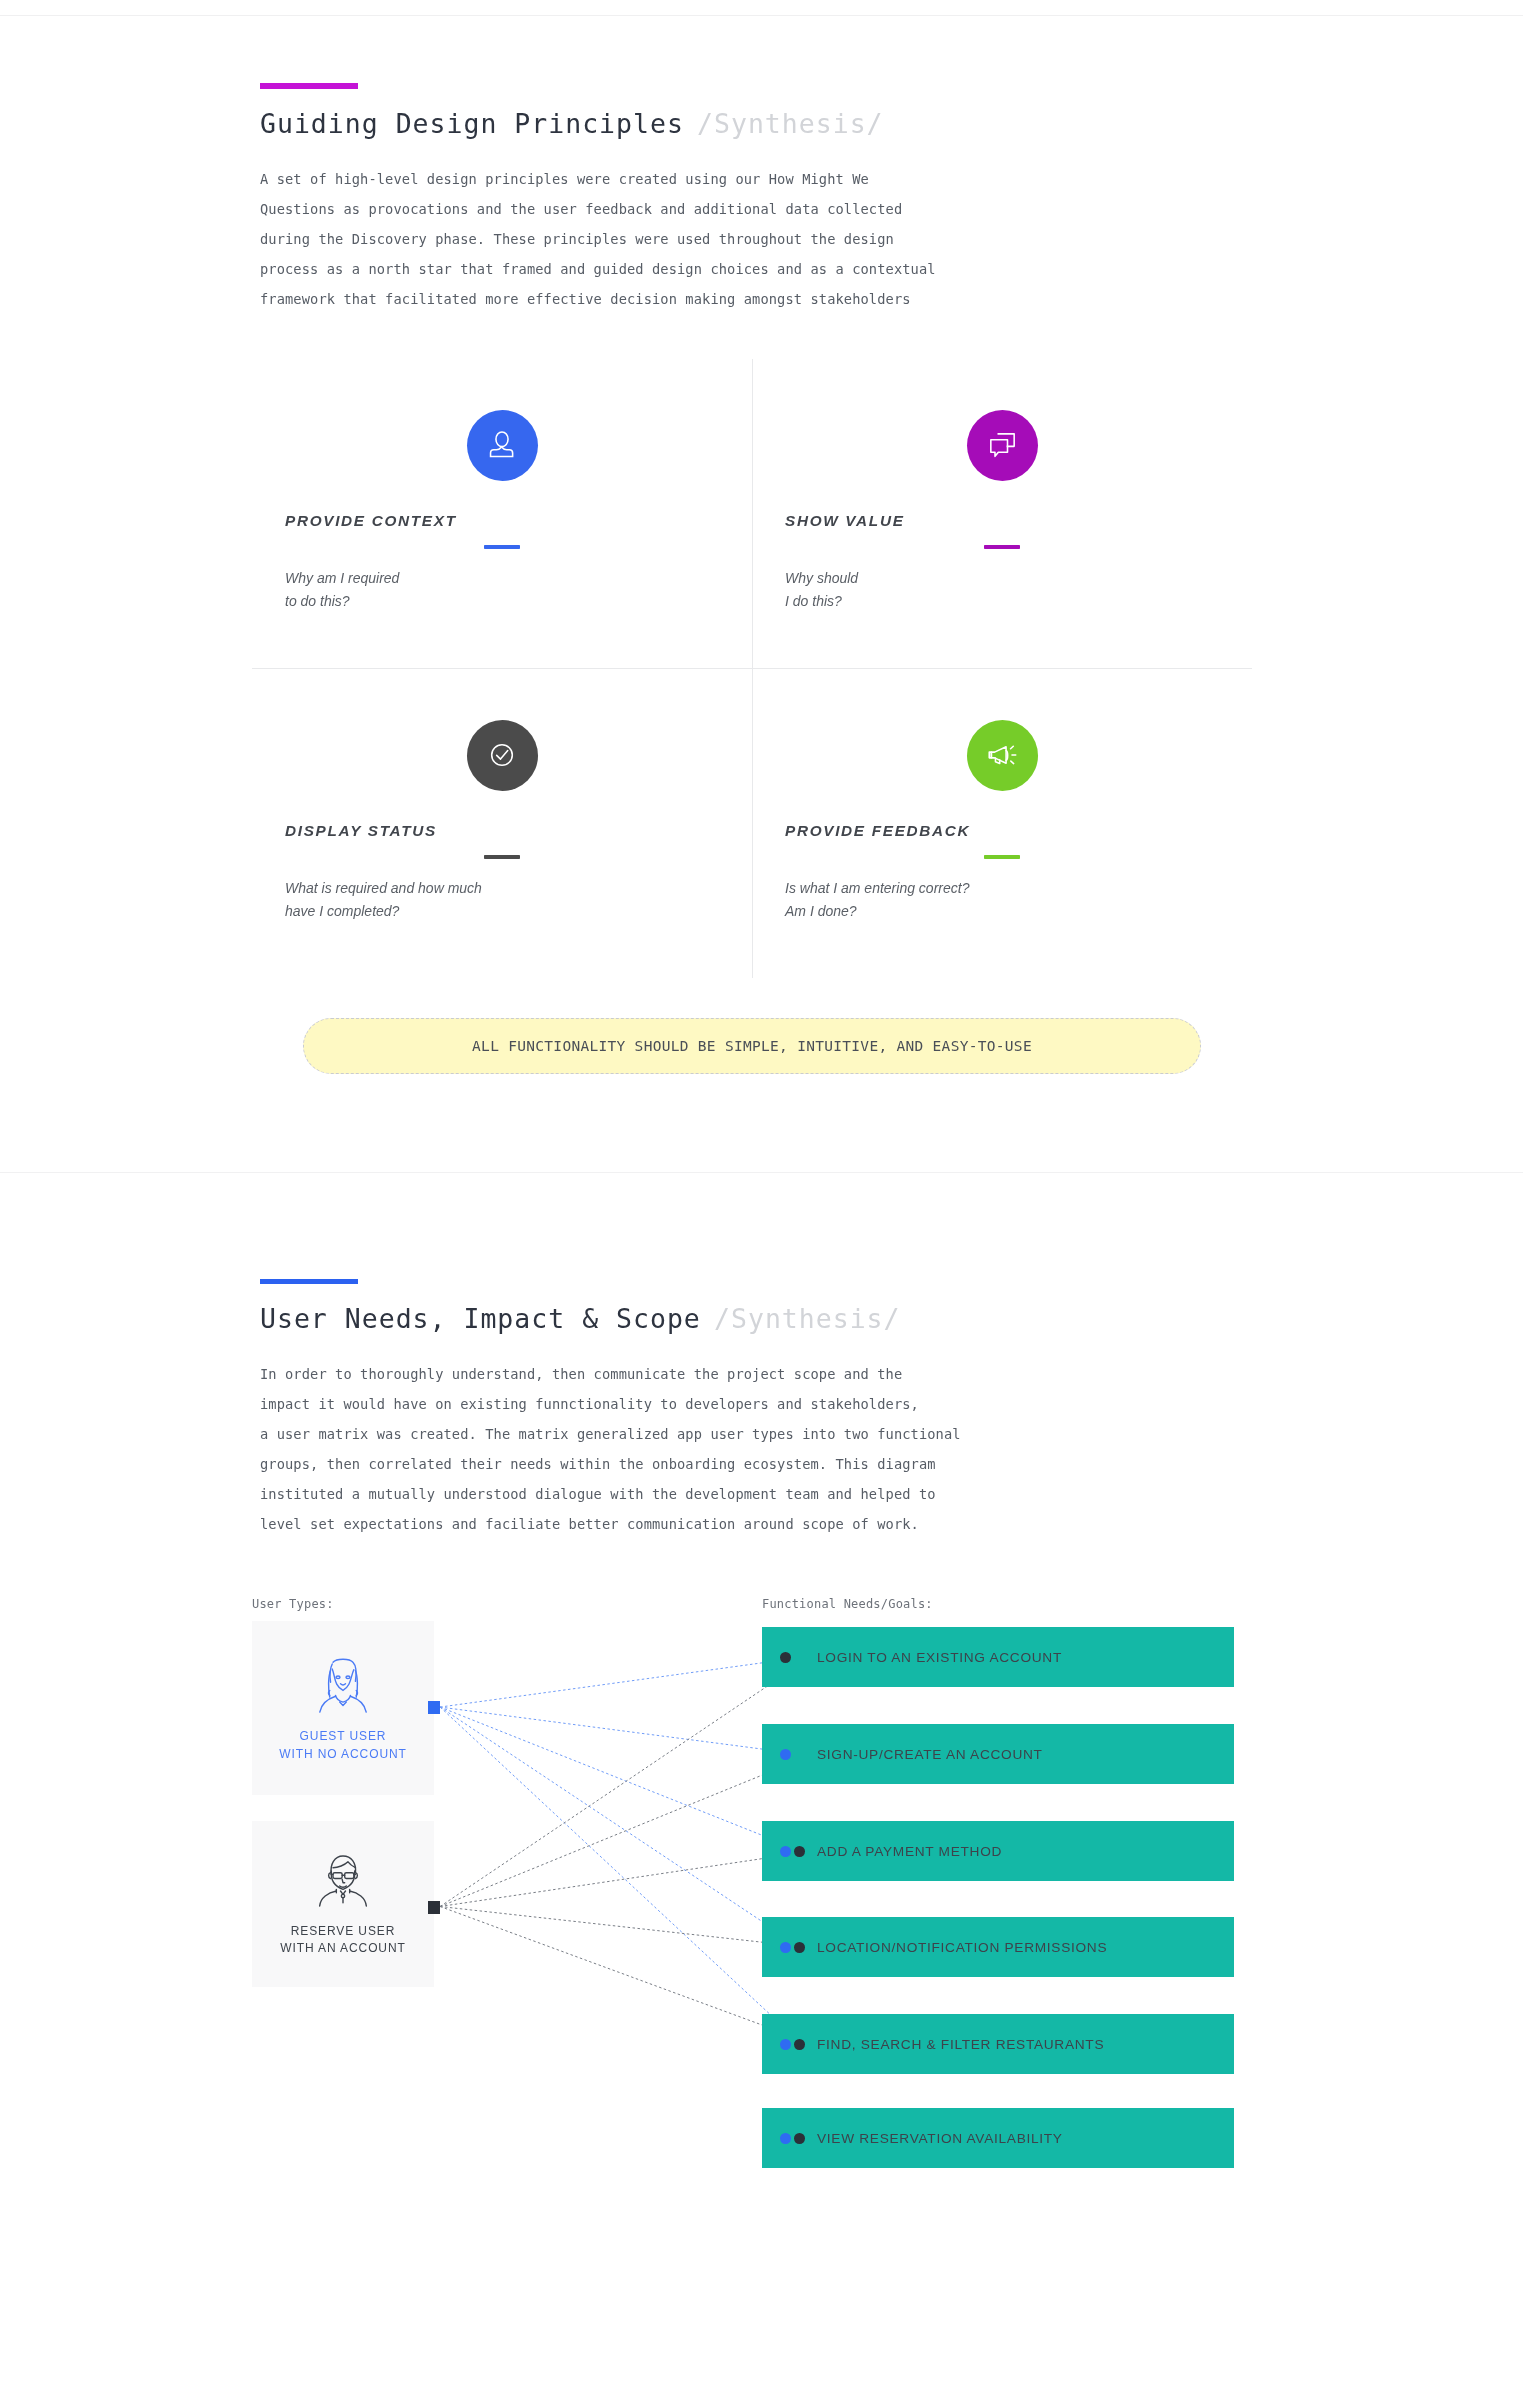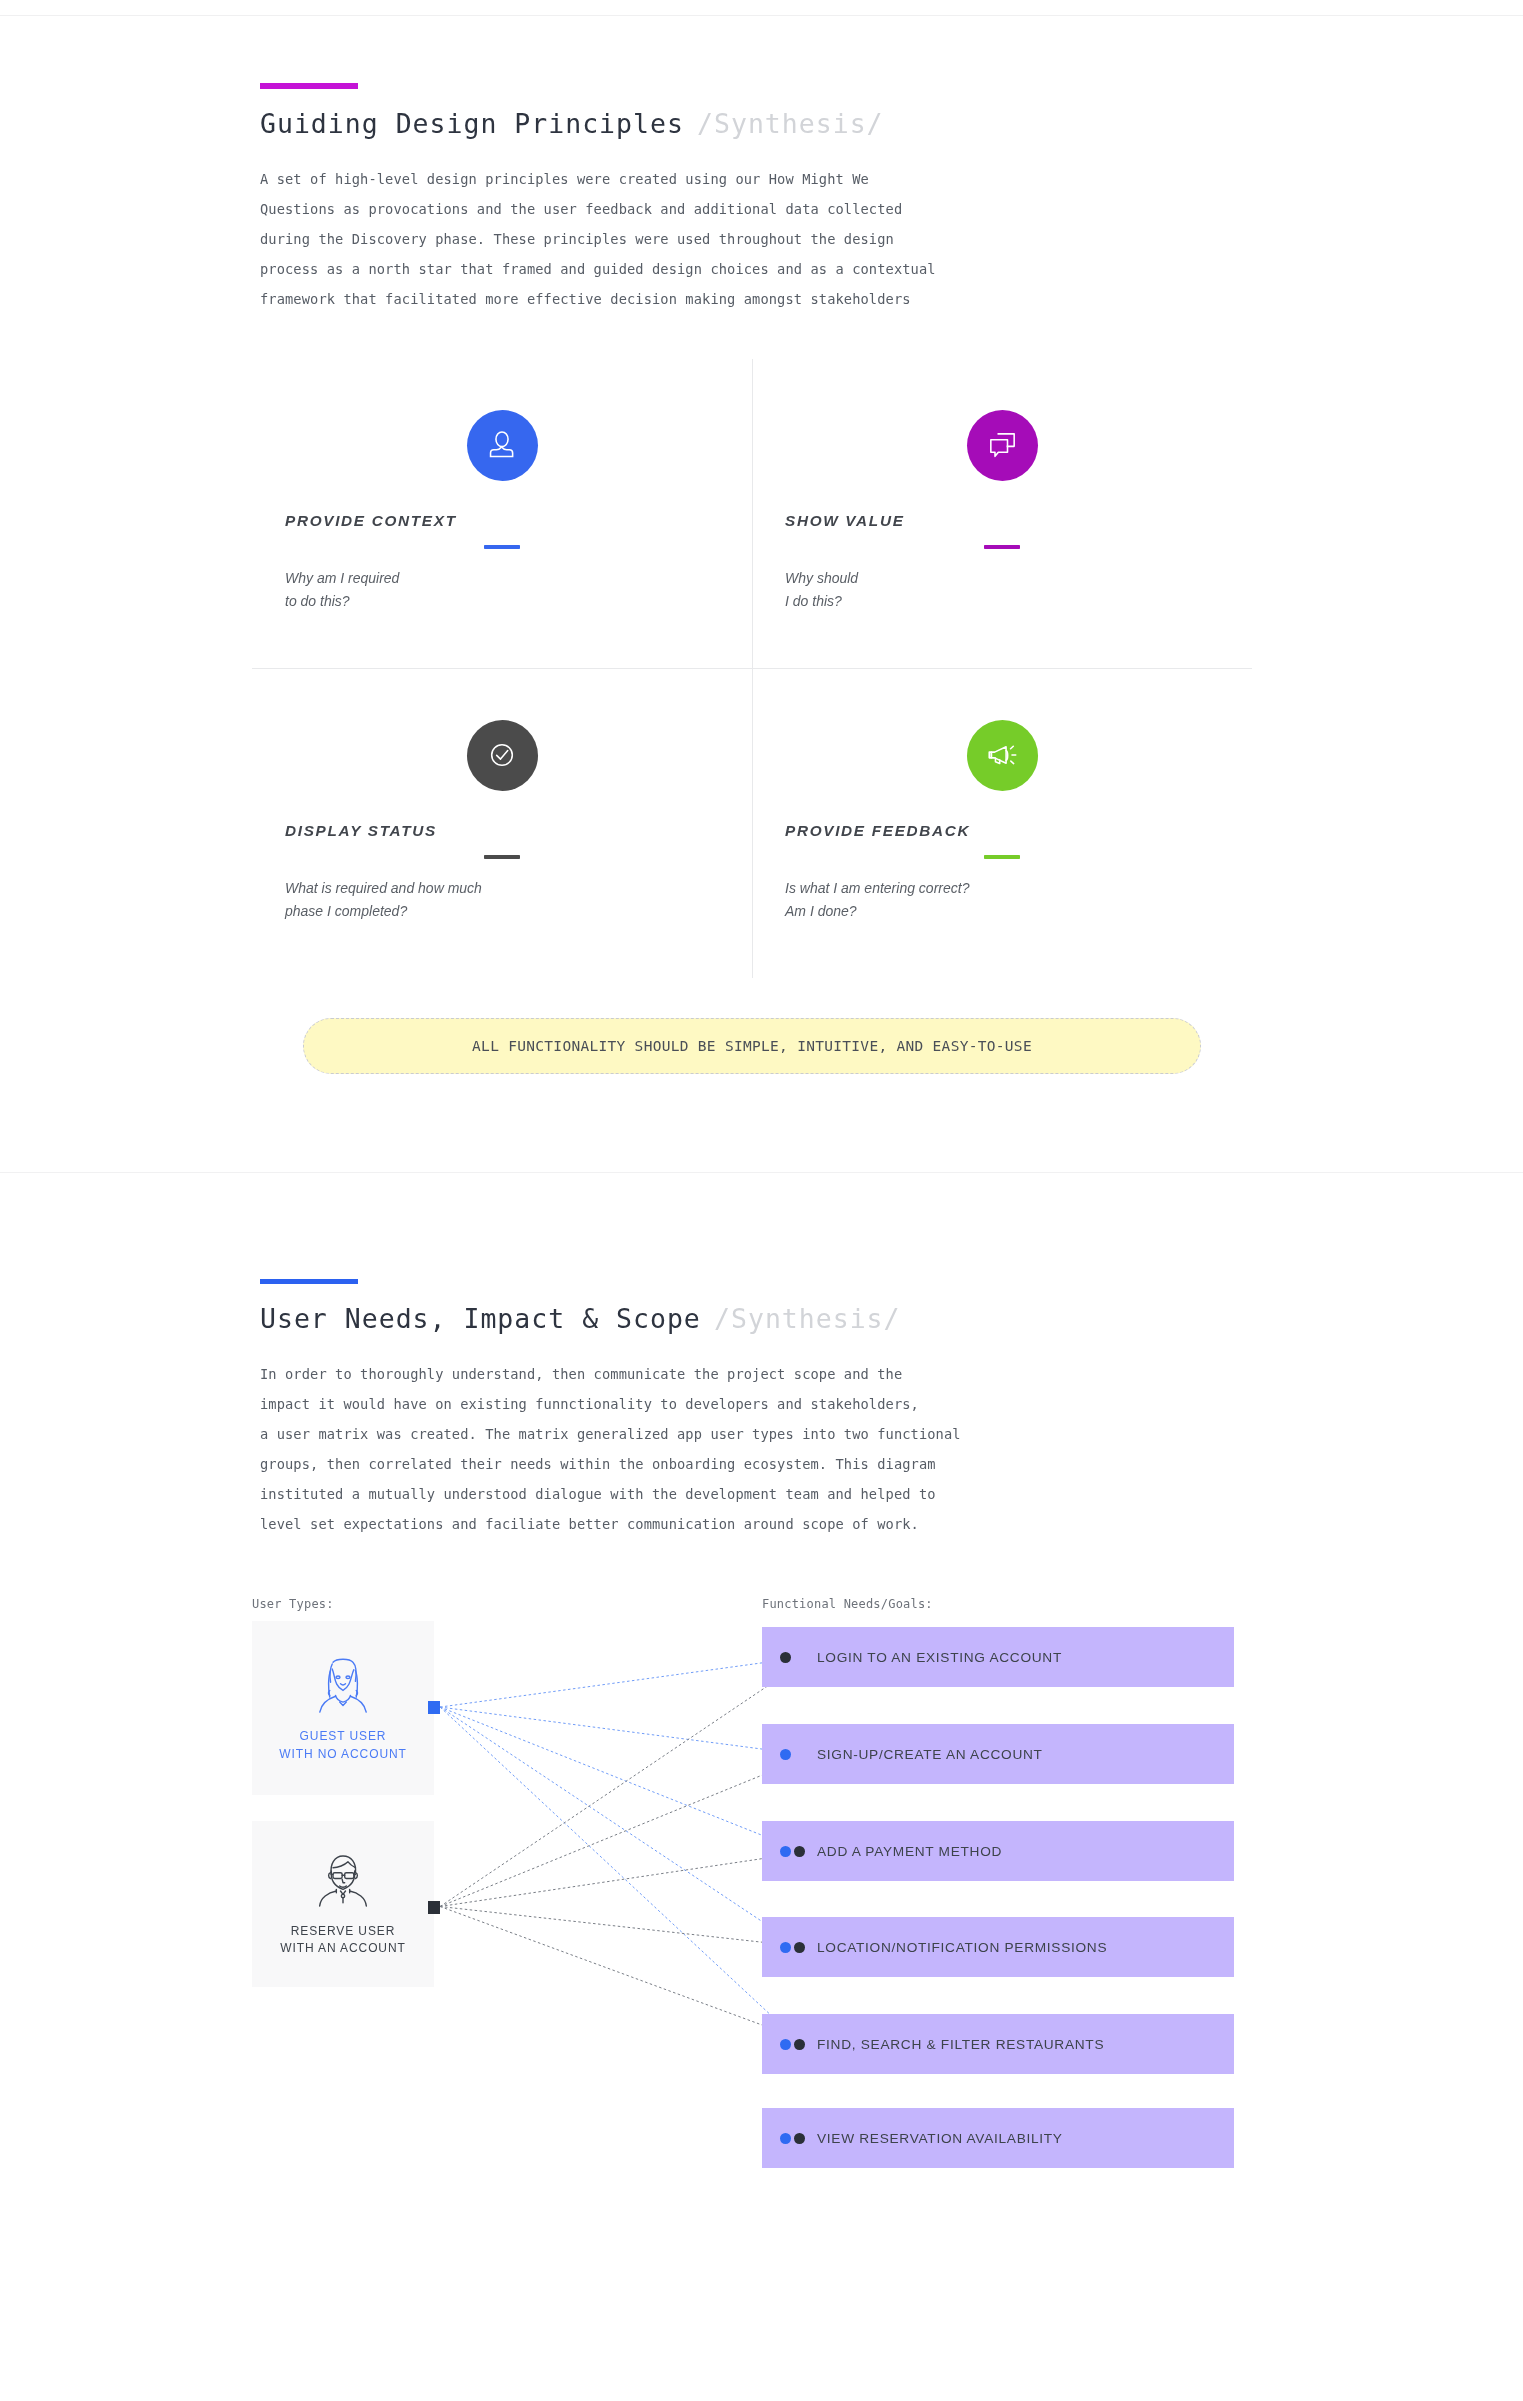--- a/index.html
+++ b/index.html
@@ -214,21 +214,21 @@
     white-space: pre-line;
   }
   .uc-guest   .uc-label { color: #4b7bf5; }
   .uc-reserve .uc-label { color: #3d434b; }
 
   .need-row {
     position: absolute;
     left: 762px;
     width: 472px;
     height: 60px;
-    background: #c4b5fd;
+    background: #14b8a6;
     display: flex;
     align-items: center;
   }
 
   .dots {
     width: 55px;
     display: flex;
     align-items: center;
     justify-content: flex-start;
     padding-left: 18px;
@@ -307,21 +307,21 @@
           <span>
             <svg width="36" height="36" viewBox="0 0 44 44" fill="none" stroke="#ffffff" stroke-width="1.9">
               <circle cx="22" cy="22" r="12.6"></circle>
               <path d="M15.5 22.4 L20.2 27 L29 16.6" stroke-linecap="round" stroke-linejoin="round"></path>
             </svg>
           </span>
         </div>
         <div class="p-title">DISPLAY STATUS</div>
         <div class="p-underline" style="background:#4b4b4b;"></div>
         <div class="p-desc">What is required and how much
-phase I completed?</div>
+have I completed?</div>
       </div>
 
       <div class="principle row2">
         <div class="p-icon" style="background:#76cc29;">
           <span>
             <svg width="36" height="36" viewBox="0 0 44 44" fill="none" stroke="#ffffff" stroke-width="1.9" stroke-linejoin="round" stroke-linecap="round">
               <path d="M9 18.5 h4 L27 12 v20 L13 25.5 H9 Z"></path>
               <path d="M6.4 18.5 h2.6 v7 H6.4 Z"></path>
               <path d="M27 16.5 c2.6 1.2 2.6 10.8 0 12"></path>
               <path d="M14 25.8 v4.4 l5.2 2.2 v-4.6"></path>

